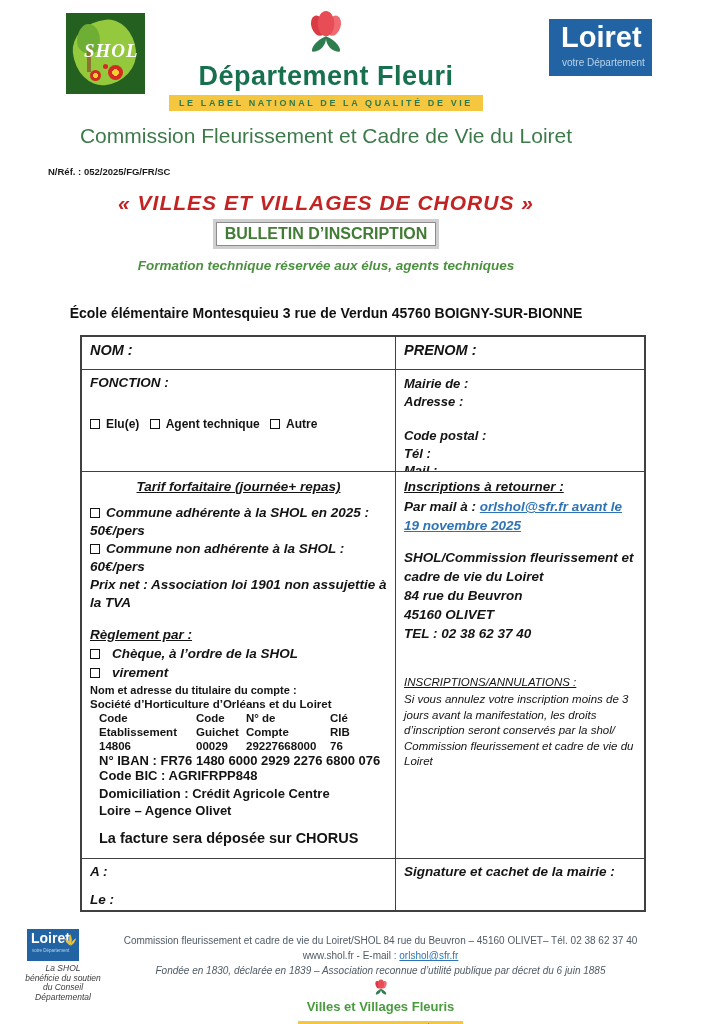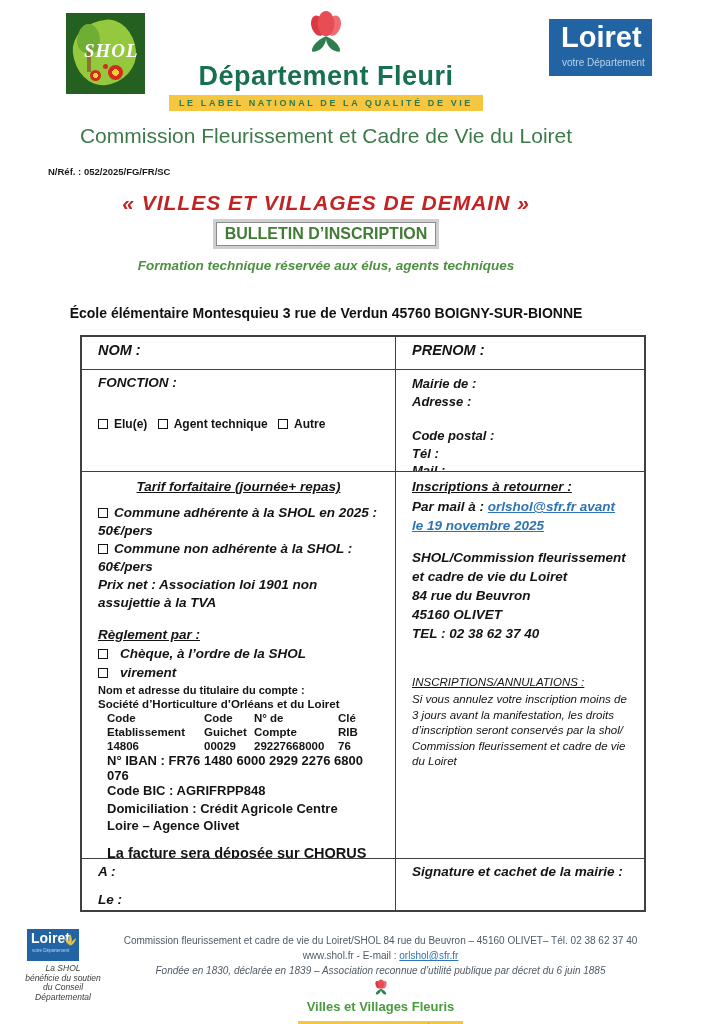--- a/index.html
+++ b/index.html
@@ -44,21 +44,21 @@
   .date-line { position:absolute; left:0; right:0; top:275px; text-align:center; color:#c00000;
                font-weight:bold; font-size:19px; }
   .location { position:absolute; left:0; right:0; top:305px; text-align:center; color:#111;
               font-weight:bold; font-size:14px; }
 
   
   .form-table { position:absolute; left:80px; top:335px; width:566px; border:2px solid #404040;
                 font-size:13.5px; color:#141414; }
   .tr { display:flex; border-bottom:1.5px solid #404040; }
   .tr:last-child { border-bottom:none; }
-  .td { padding:5px 16px; overflow:hidden; }
+  .td { padding:5px 8px; overflow:hidden; }
   .c1 { width:314px; border-right:1.5px solid #404040; }
   .c2 { flex:1; }
   .tr1 { height:33px; } .tr2 { height:102px; } .tr3 { height:387px; } .tr4 { height:51px; }
 
   .bi { font-weight:bold; font-style:italic; }
   .u { text-decoration:underline; }
   .fs14 { font-size:14.5px; }
   .link { color:#2e74b5; }
 
   .cb { display:inline-block; width:10px; height:10px; border:1.5px solid #141414; background:#fff;
@@ -146,21 +146,21 @@
     <svg class="loiret-leaves" width="34" height="40" viewBox="0 0 30 34">
       <path d="M14 2 C11 10 11 21 15 28 C19 21 19 10 14 2 Z" fill="#f2c230"></path>
       <path d="M2 12 C4 20 9 27 15 29 C14 22 9 15 2 12 Z" fill="#f2c230"></path>
       <path d="M28 12 C26 20 21 27 15 29 C16 22 21 15 28 12 Z" fill="#f2c230"></path>
     </svg>
   </div>
 
   <div class="commission">Commission Fleurissement et Cadre de Vie du Loiret</div>
   <div class="ref">N/Réf. : 052/2025/FG/FR/SC</div>
 
-  <div class="main-title">« VILLES ET VILLAGES DE DEMAIN »</div>
+  <div class="main-title">« VILLES ET VILLAGES DE CHORUS »</div>
   <div class="bulletin-wrap">
     <span class="bulletin-box">BULLETIN D’INSCRIPTION</span>
   </div>
   <div class="audience">Formation technique réservée aux élus, agents techniques</div>
   <div class="location">École élémentaire Montesquieu 3 rue de Verdun 45760 BOIGNY-SUR-BIONNE</div>
 
   <div class="form-table">
 
     <div class="tr tr1">
       <div class="td c1 bi fs14">

